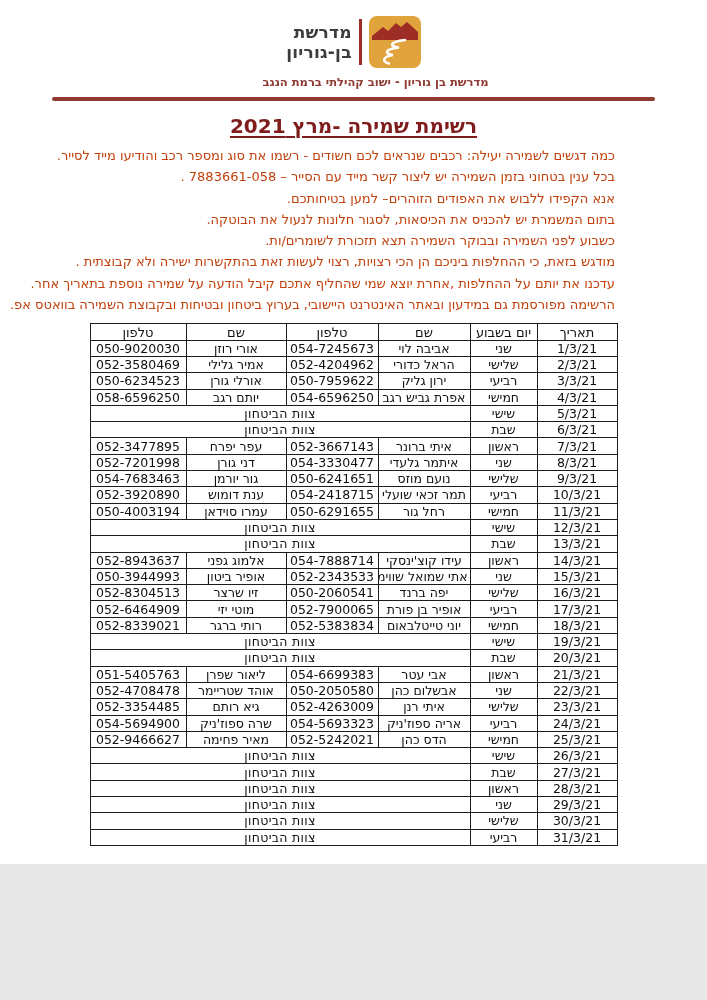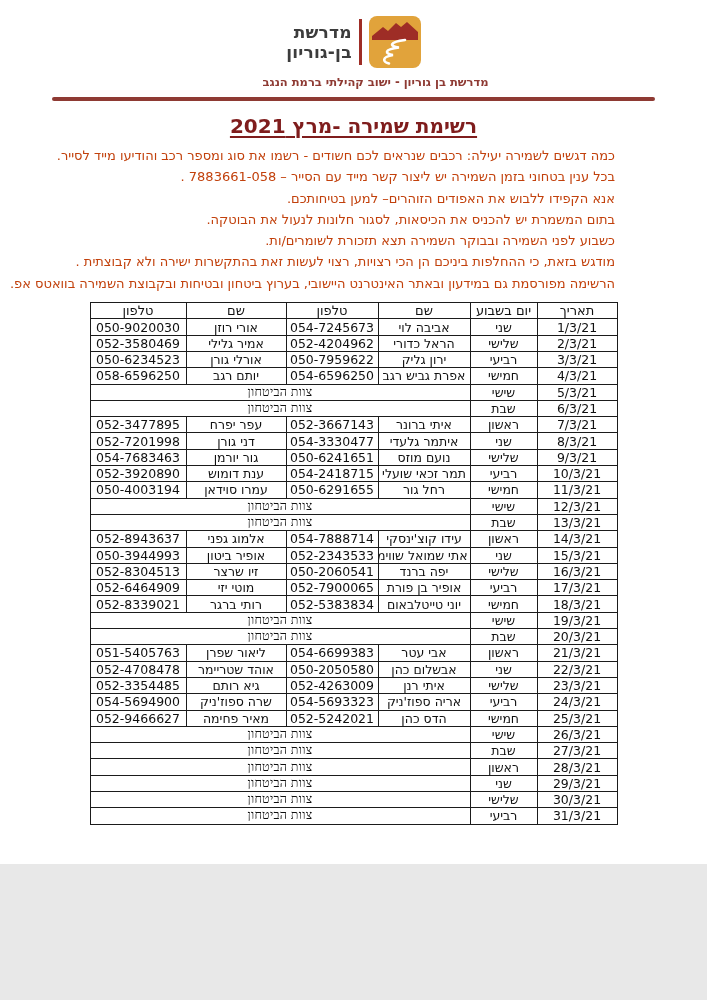--- a/index.html
+++ b/index.html
@@ -32,21 +32,21 @@
   
   .guard-table {
     border-collapse:collapse; margin:8px auto 0 auto; width:527px;
     table-layout:fixed; font-size:12.5px; color:#101010; direction:rtl;
   }
   .guard-table th, .guard-table td {
     border:1.5px solid #1B1B1B; text-align:center; vertical-align:middle;
     padding:0 2px; height:15.3px; line-height:15px; overflow:hidden; white-space:nowrap;
   }
   .guard-table th {font-weight:normal; font-size:13px;}
-  .c-merged {letter-spacing:0.3px;font-family:Liberation Serif, serif;}
+  .c-merged {letter-spacing:0.3px;}
 </style>
 </head>
 <body>
 
 <div class="page">
 
   <div class="logo-cluster">
     <div class="logo-box">
       <svg width="52" height="52" viewBox="0 0 52 52" xmlns="http://www.w3.org/2000/svg">
         <rect x="0" y="0" width="52" height="52" rx="8" fill="#E1A33B"></rect>
@@ -74,20 +74,21 @@
       <p class="note-line">בכל ענין בטחוני בזמן השמירה יש ליצור קשר מייד עם הסייר – 7883661-058 .</p>
 
       <p class="note-line">אנא הקפידו ללבוש את האפודים הזוהרים– למען בטיחותכם.</p>
 
       <p class="note-line">בתום המשמרת יש להכניס את הכיסאות, לסגור חלונות לנעול את הבוטקה.</p>
 
       <p class="note-line">כשבוע לפני השמירה ובבוקר השמירה תצא תזכורת לשומרים/ות.</p>
 
       <p class="note-line">מודגש בזאת, כי ההחלפות ביניכם הן הכי רצויות, רצוי לעשות זאת בהתקשרות ישירה ולא קבוצתית .</p>
 
+      <p class="note-line">עדכנו את יותם על ההחלפות ,אחרת יוצא שמי שהחליף אתכם קיבל הודעה על שמירה נוספת בתאריך אחר.</p>
 
       <p class="note-line">הרשימה מפורסמת גם במידעון ובאתר האינטרנט היישובי, בערוץ ביטחון ובטיחות ובקבוצת השמירה בוואטס אפ.</p>
     </div>
 
   <table class="guard-table" dir="rtl">
     <colgroup>
       <col style="width:80px">
         <col style="width:67px">
         <col style="width:92px">
       <col style="width:92px">

